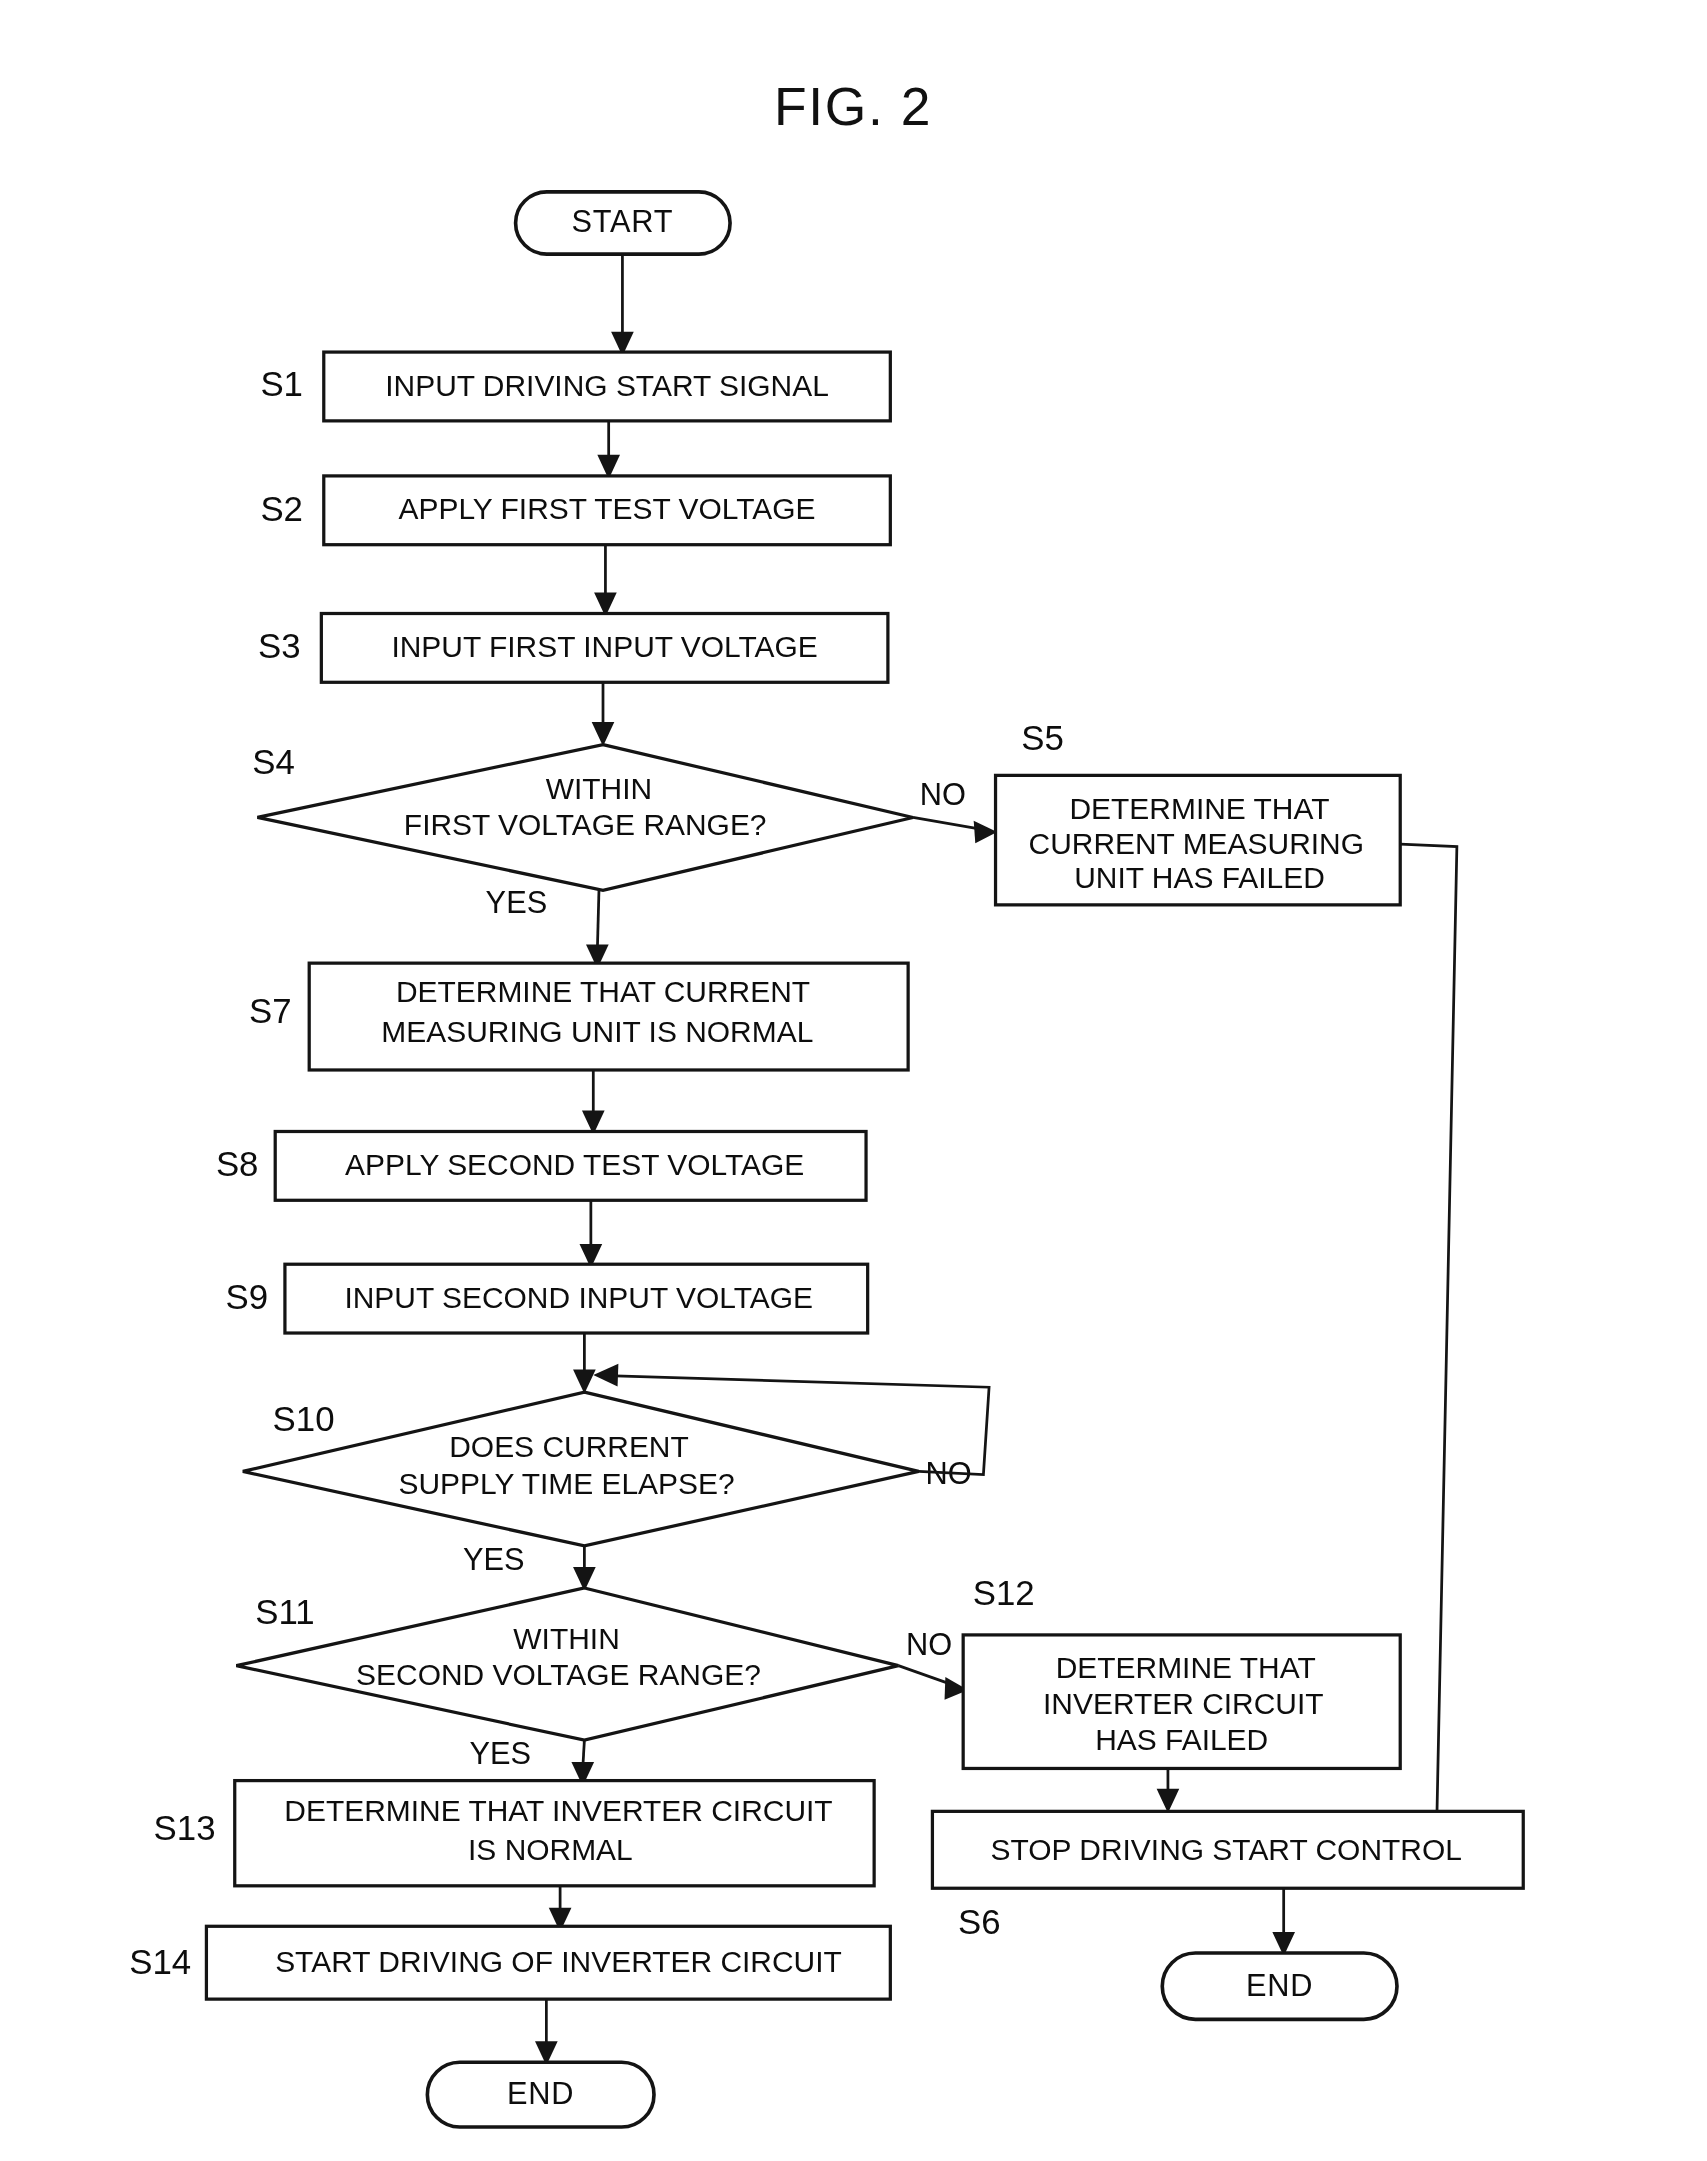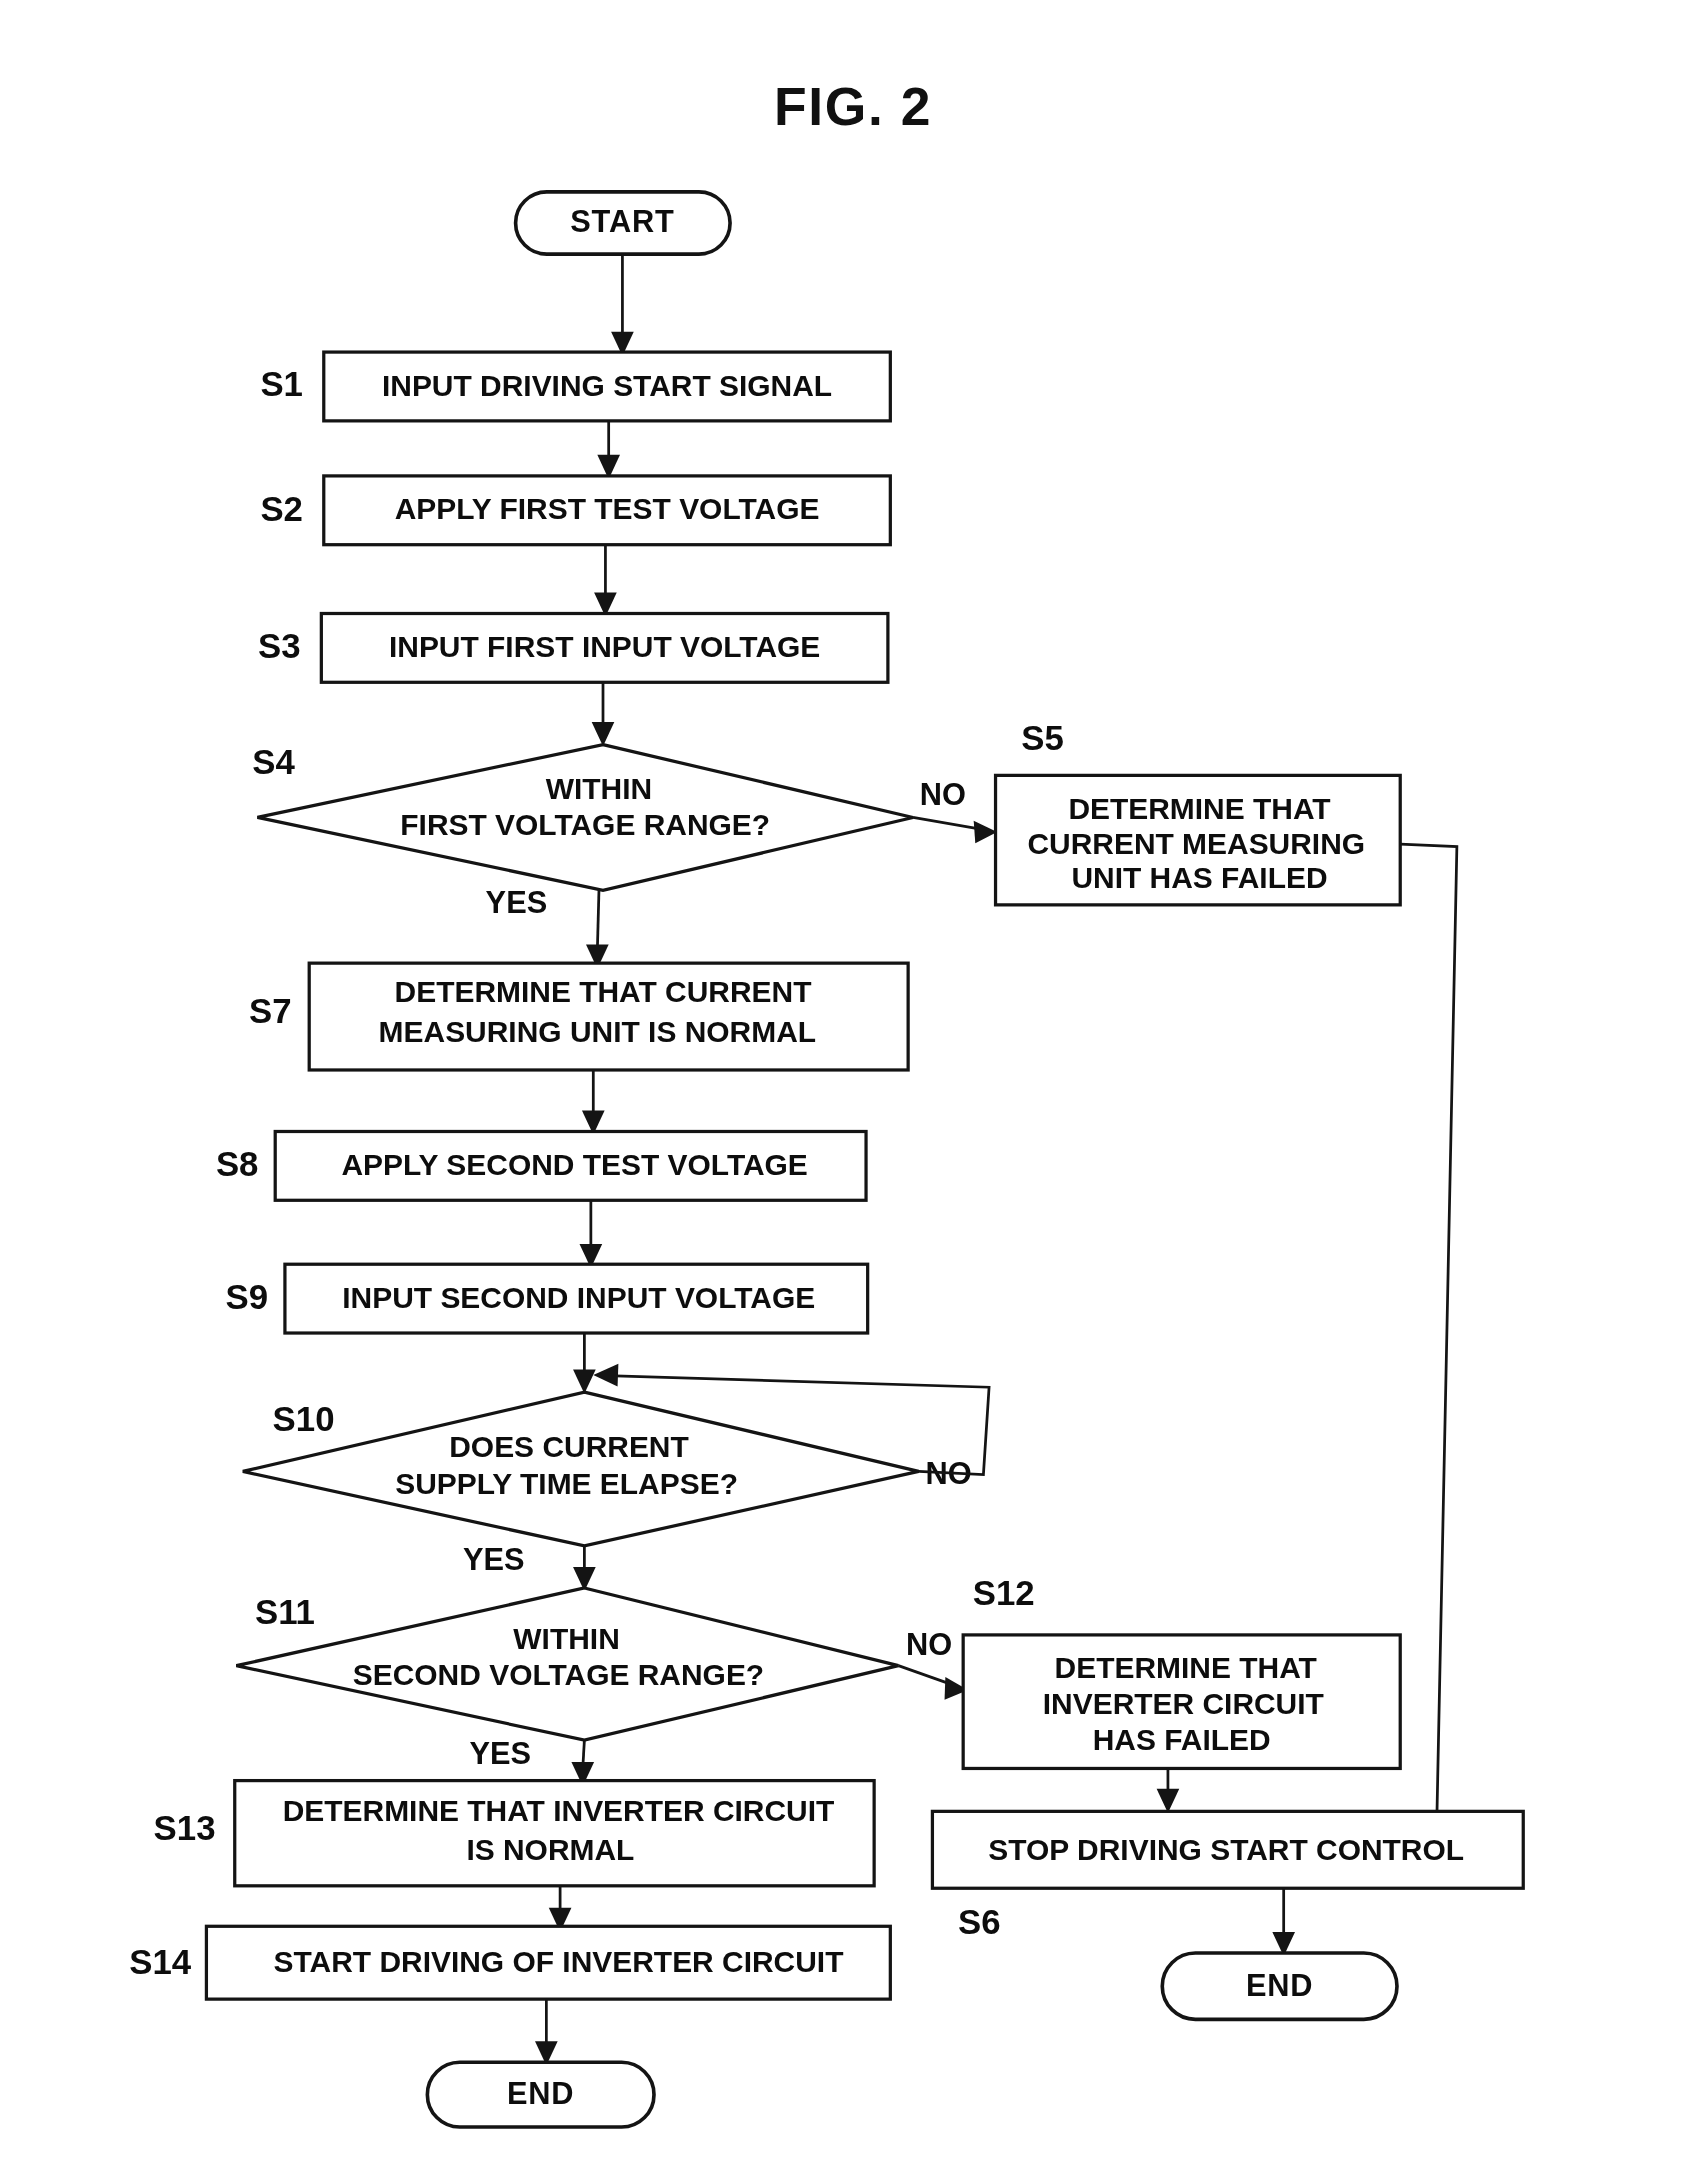--- a/index.html
+++ b/index.html
@@ -11,21 +11,20 @@
     width: 1707px;
     height: 2161px;
     position: relative;
     font-family: "Liberation Sans", sans-serif;
     color: #000000;
     overflow: hidden;
   }
   #figure-root {
     position: absolute;
     inset: 0;
-    font-weight: bold;
   }
   svg#flowchart {
     display: block;
     width: 1707px;
     height: 2161px;
   }
   .fig-title {
     font-family: "Liberation Sans", sans-serif;
     font-size: 66px;
     letter-spacing: 2px;

